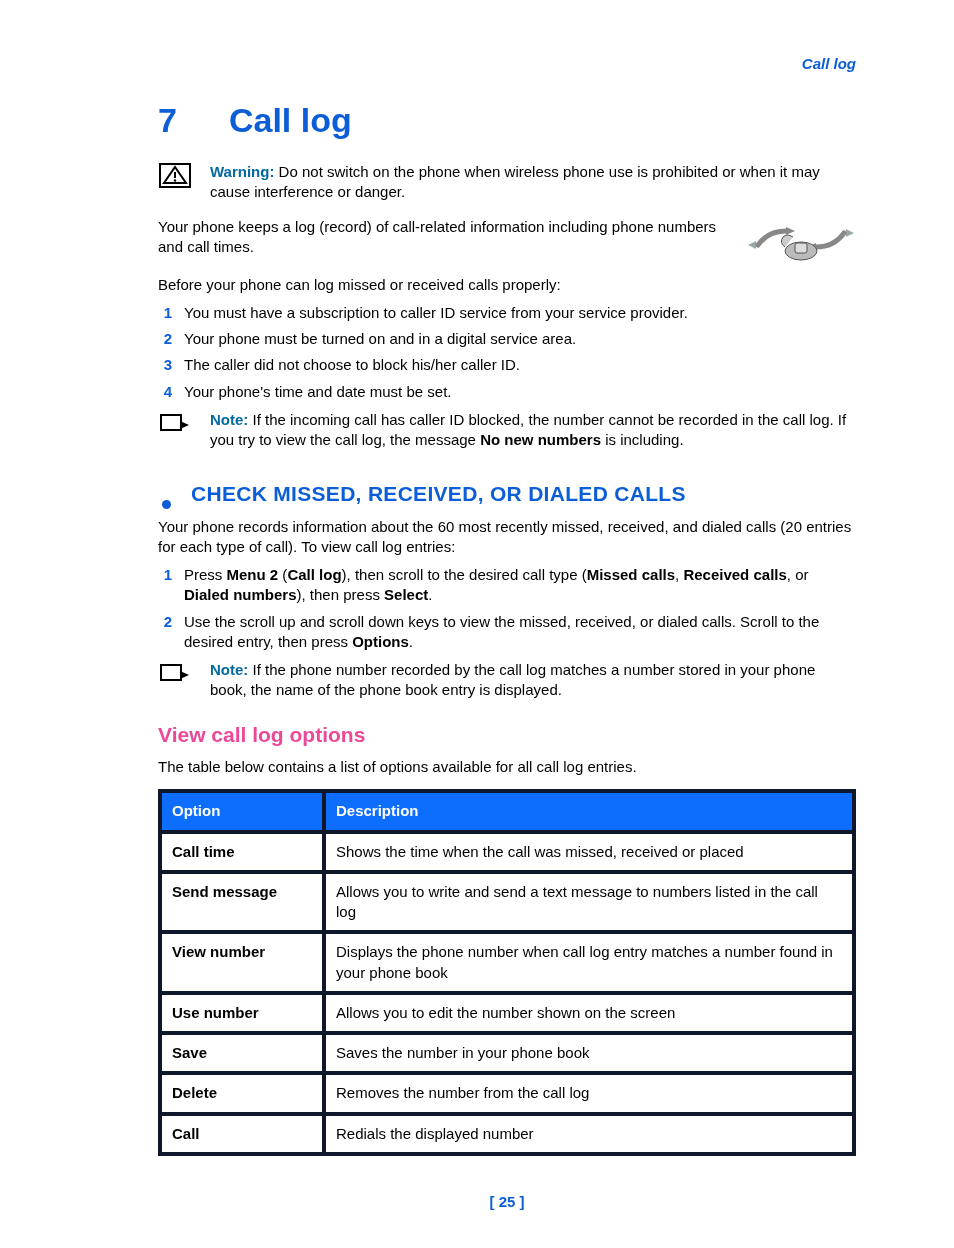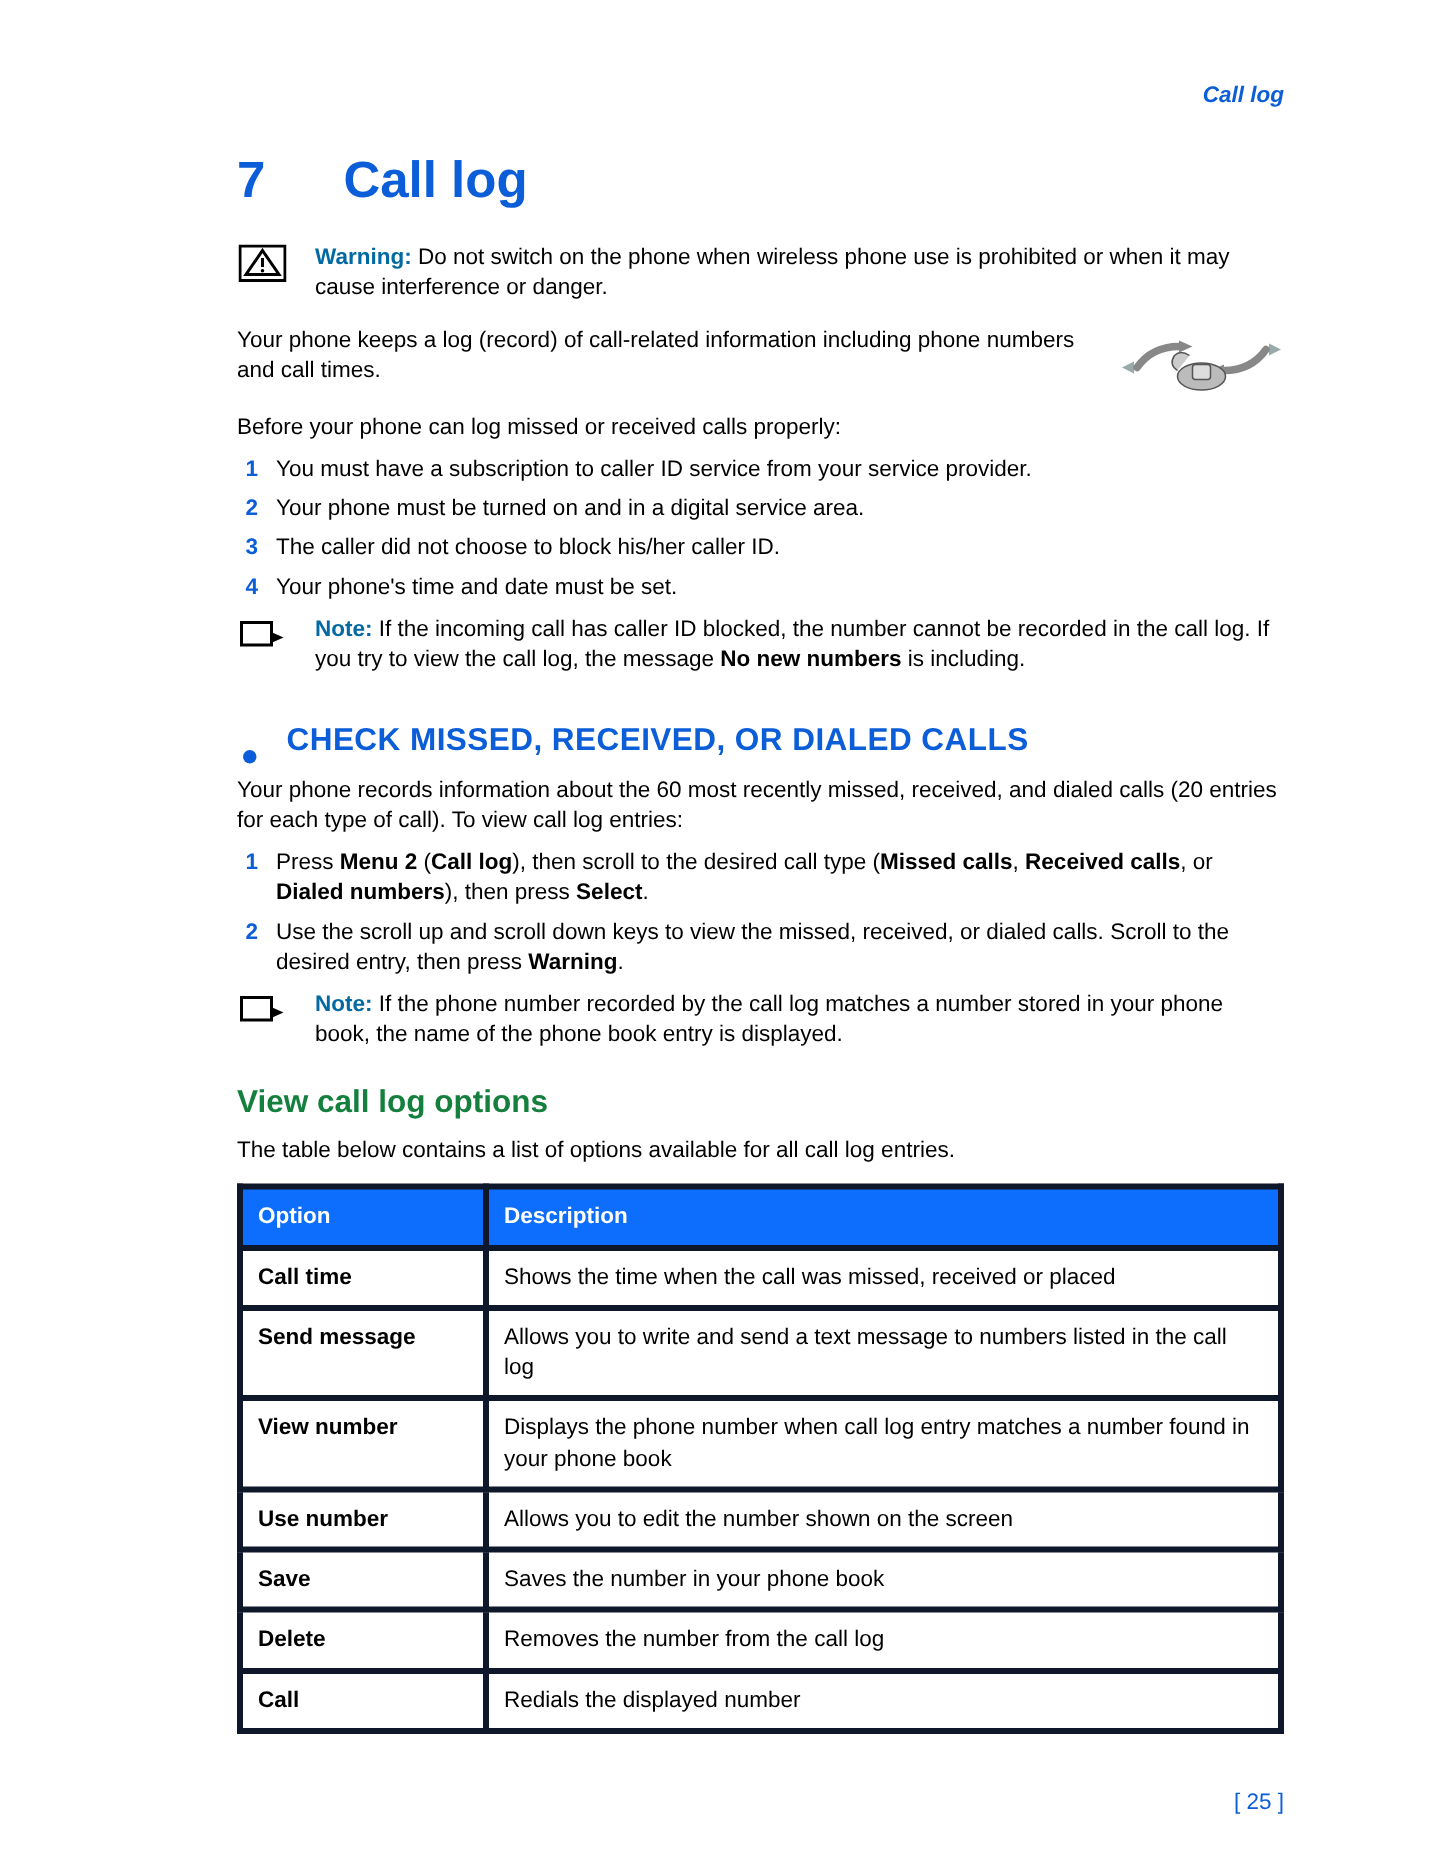--- a/index.html
+++ b/index.html
@@ -109,21 +109,21 @@
     margin-left: 4px;
   }
   .section-h2 h2 {
     margin: 0;
     color: #0b5ed7;
     font-weight: 700;
     font-size: 21px;
     letter-spacing: 0.3px;
   }
   .subhead {
-    color: #15803d;
+    color: #ec4899;
     font-weight: 700;
     font-size: 21px;
     margin: 20px 0 2px 0;
   }
   table.options {
     border-collapse: collapse;
     width: 100%;
     margin-top: 12px;
   }
   table.options th, table.options td {
@@ -136,23 +136,23 @@
   table.options th {
     background: #0d6efd;
     color: #fff;
     font-weight: 700;
   }
   table.options td.opt {
     font-weight: 700;
     width: 140px;
   }
   .page-number {
-    text-align: right;
-    color: #0b5ed7;
-    font-weight: 400;
+    text-align: center;
+    color: #0b5ed7;
+    font-weight: 700;
     margin-top: 36px;
     font-size: 15px;
   }
   .bold { font-weight: 700; }
 </style>
 </head>
 <body>
 
 <div class="page">
   <div class="running-head">Call log</div>
@@ -232,21 +232,21 @@
   </div>
   <div class="para">Your phone records information about the 60 most recently missed, received, and dialed calls (20 entries for each type of call). To view call log entries:</div>
 
   <ol class="numbered" id="steps-list">
       <li>
         <span class="num">1</span>
         <span class="li-text"><span>Press </span><span class="bold">Menu 2</span><span> (</span><span class="bold">Call log</span><span>), then scroll to the desired call type (</span><span class="bold">Missed calls</span><span>, </span><span class="bold">Received calls</span><span>, or </span><span class="bold">Dialed numbers</span><span>), then press </span><span class="bold">Select</span><span>.</span></span>
       </li>
       <li>
         <span class="num">2</span>
-        <span class="li-text"><span>Use the scroll up and scroll down keys to view the missed, received, or dialed calls. Scroll to the desired entry, then press </span><span class="bold">Warning</span><span>.</span></span>
+        <span class="li-text"><span>Use the scroll up and scroll down keys to view the missed, received, or dialed calls. Scroll to the desired entry, then press </span><span class="bold">Options</span><span>.</span></span>
       </li>
     </ol>
 
   <div class="icon-block">
     <div class="icon-box">
       <svg width="30" height="22" viewBox="0 0 30 22">
         <rect x="1" y="3" width="20" height="15" fill="none" stroke="#000" stroke-width="2"></rect>
         <polygon points="20,9 29,13 20,17" fill="#000"></polygon>
       </svg>
     </div>

